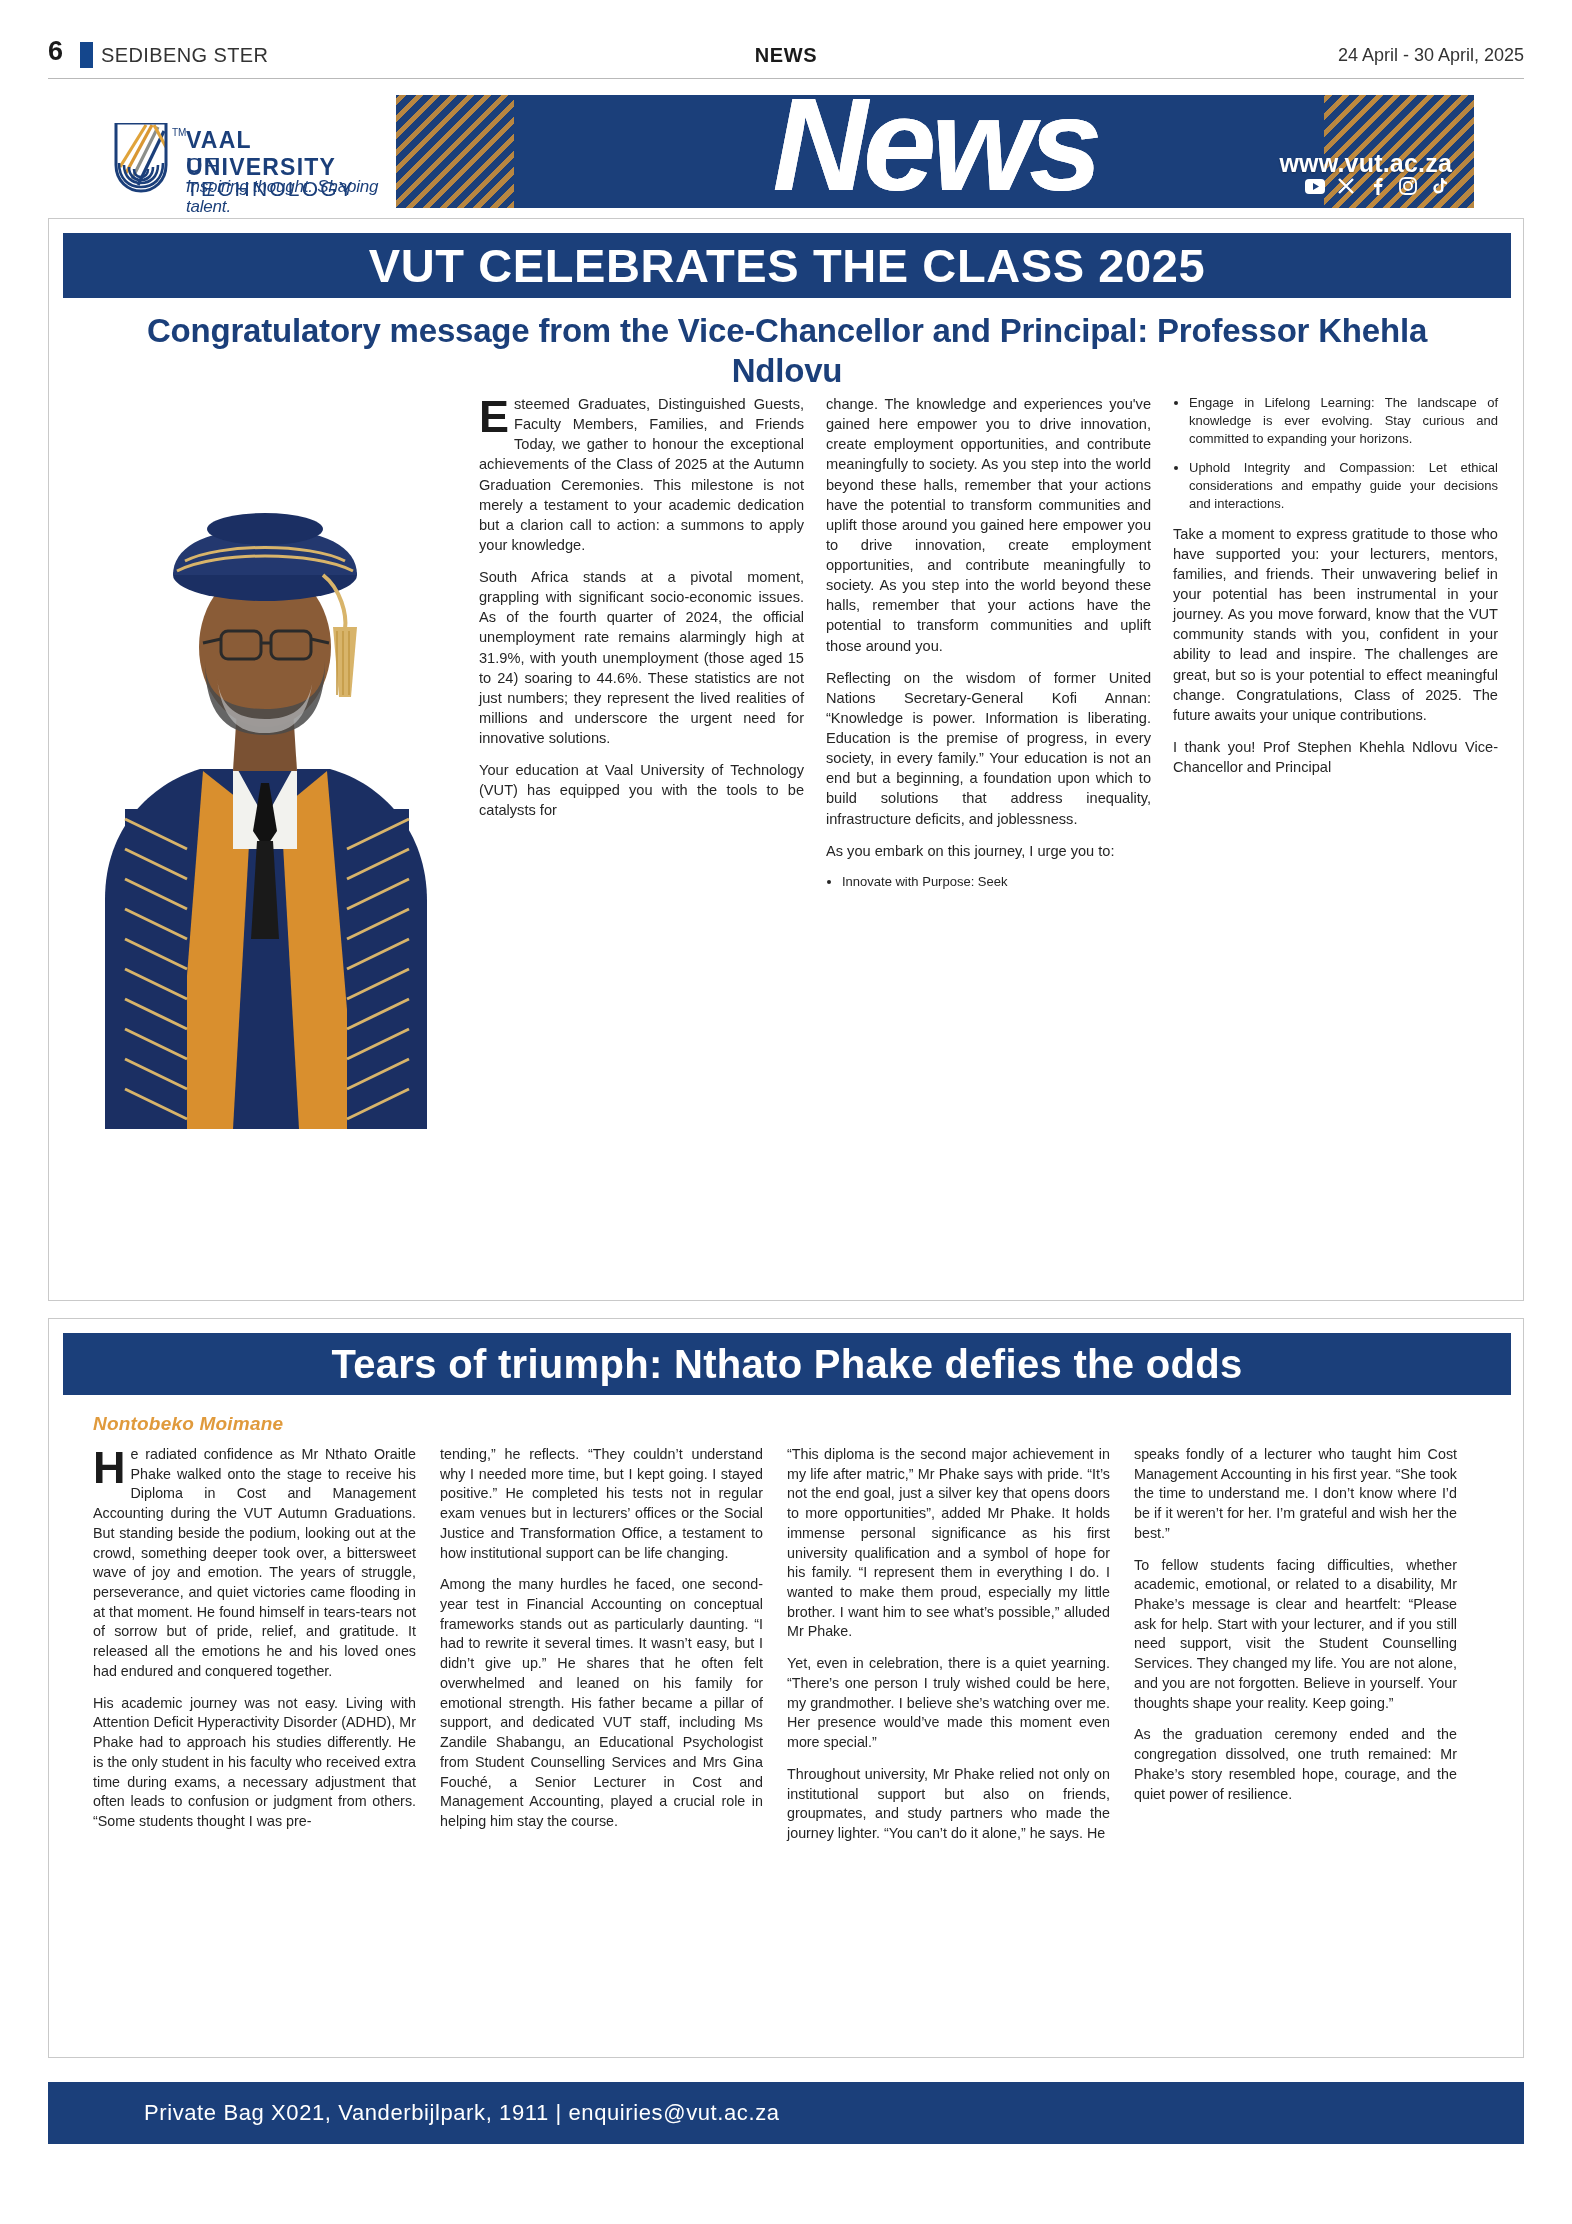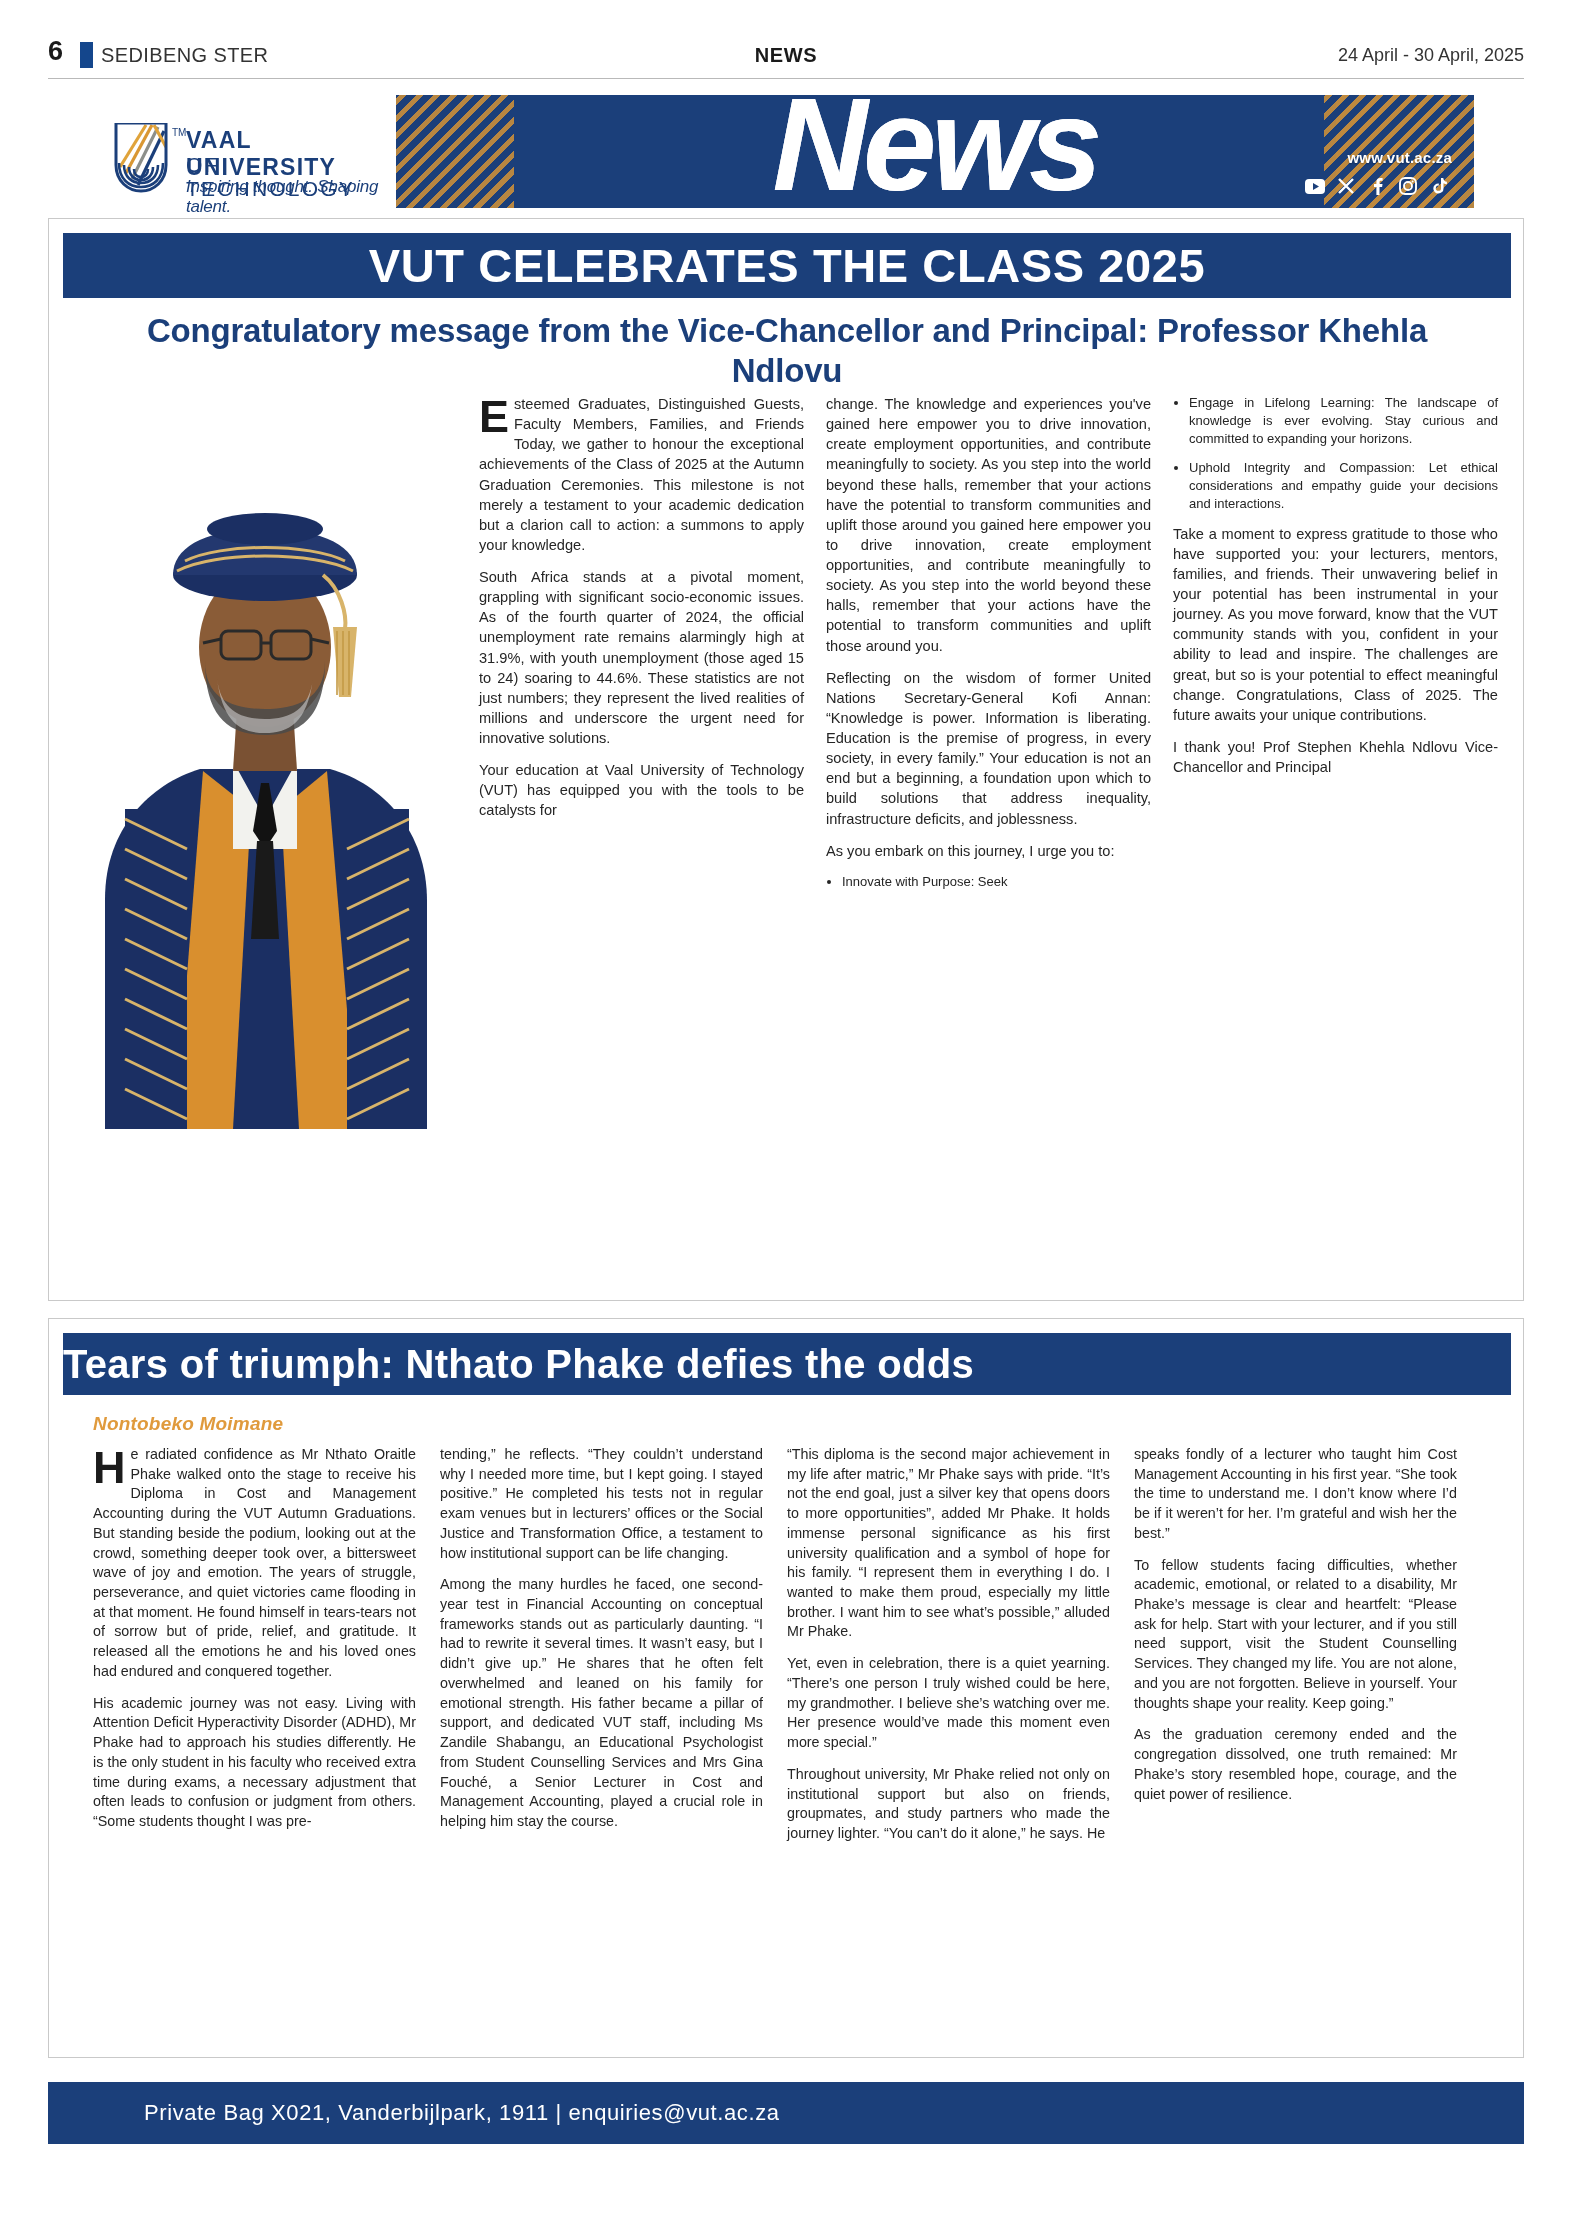--- a/index.html
+++ b/index.html
@@ -67,21 +67,21 @@
     position:absolute; left:0; top:-16px; width:100%;
     text-align:center;
     font-family:"Liberation Sans", sans-serif;
     font-size:132px; font-weight:bold; font-style:italic;
     color:#ffffff; letter-spacing:-5px;
     line-height:1;
     text-shadow:0 0 0 #fff;
   }
   .news-url {
     position:absolute; right:22px; top:54px;
-    font-size:15px; font-weight:bold; color:#ffffff;
+    font-size:25px; font-weight:bold; color:#ffffff;
     letter-spacing:0.2px;
     text-shadow:0 1px 2px rgba(0,0,0,.35);
   }
   .news-social {
     position:absolute; right:24px; top:80px;
     display:flex; gap:9px; align-items:center;
   }
   .news-social .sic {
     width:22px; height:22px; color:#fff;
     display:flex; align-items:center; justify-content:center;
@@ -154,21 +154,21 @@
     margin-bottom:11px; color:#252525;
   }
 
   
   .art2 {
     position:absolute; left:48px; top:1318px; width:1476px; height:740px;
     border:1px solid #c9c9c9; background:#fff;
   }
   .bluehead2 {
     position:absolute; left:14px; top:14px; width:1448px; height:62px;
-    background:#1b3f7a; display:flex; align-items:center; 
+    background:#1b3f7a; display:flex; align-items:center; justify-content:center;
   }
   .bluehead2 span {
     font-size:40px; font-weight:bold; color:#fff; letter-spacing:0.3px;
   }
   .byline {
     position:absolute; left:44px; top:94px;
     font-size:19px; font-weight:bold; font-style:italic;
     color:#e09a3c; letter-spacing:0.2px;
   }
   .a2cols {

